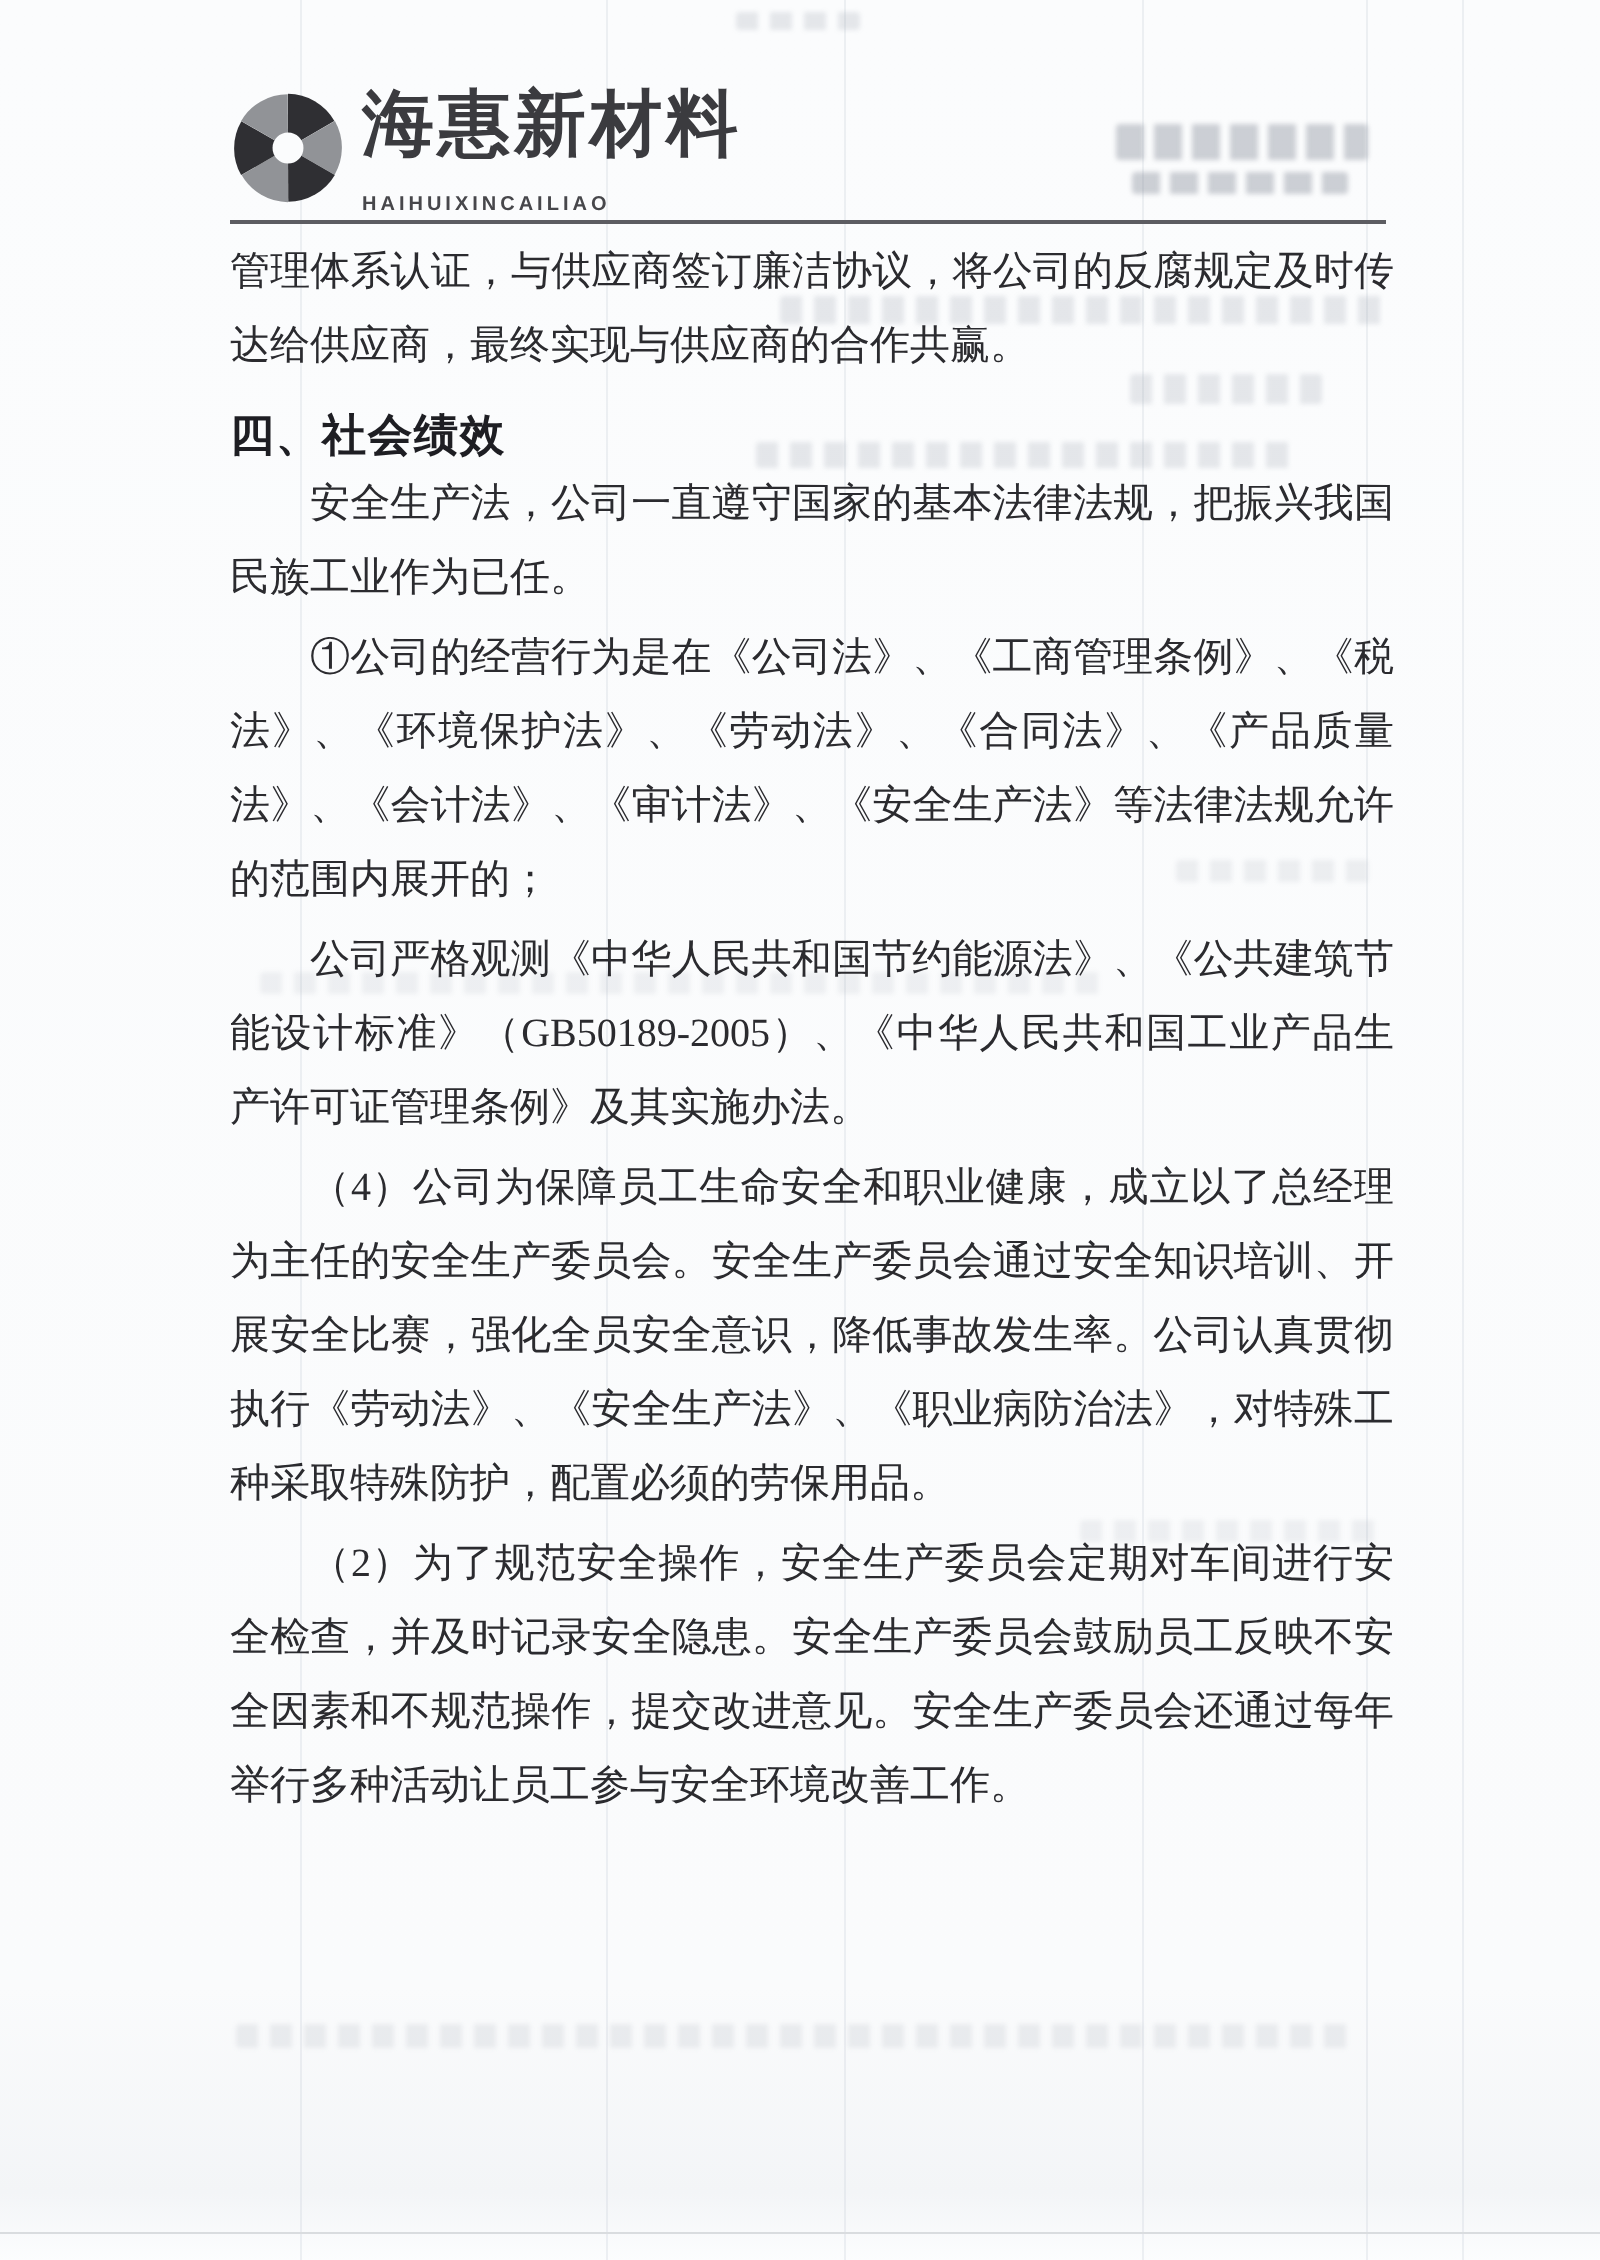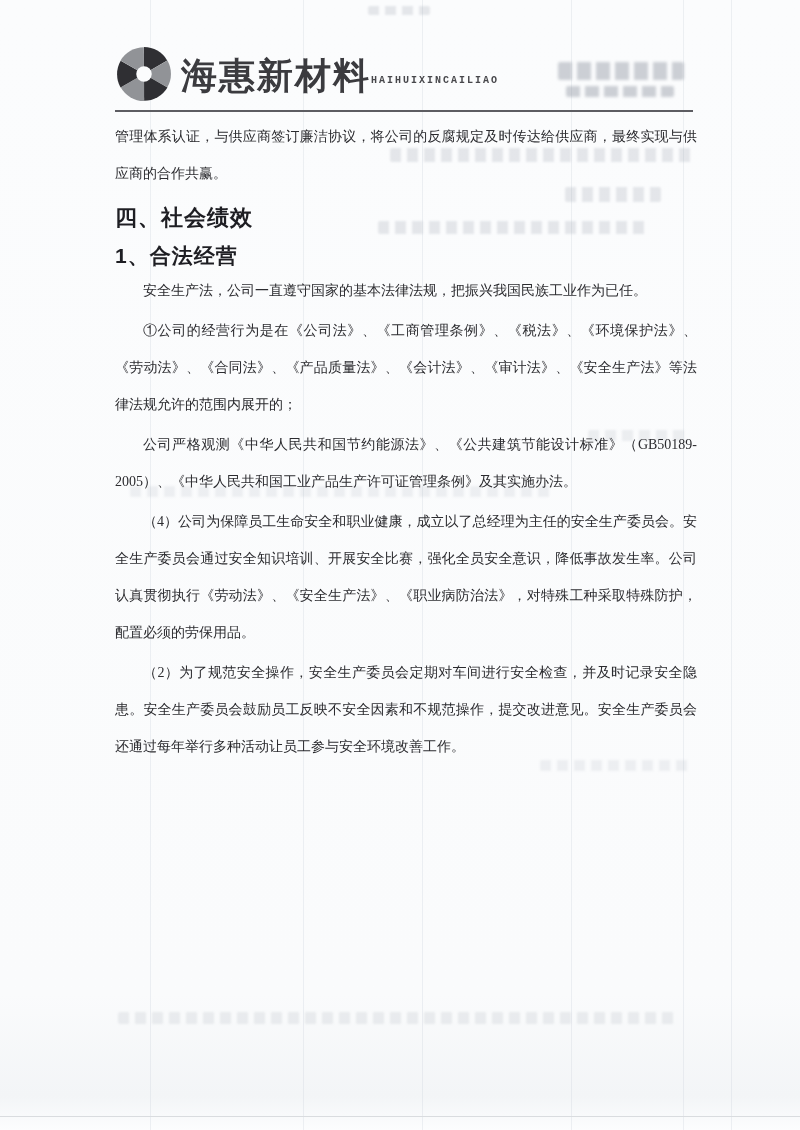--- a/index.html
+++ b/index.html
@@ -22,33 +22,33 @@
     border-radius:2px;
   }
   .ghost.strong{
     background:repeating-linear-gradient(90deg, rgba(128,135,148,.7) 0 14px, transparent 14px 19px);
     opacity:.55;filter:blur(1.4px);
   }
   .content{
     position:absolute;left:115px;top:46px;width:582px;
   }
   .logo-row{display:flex;align-items:center;gap:8px;height:60px;}
-  .logo-text-block{display:flex;flex-direction:row;line-height:1;}
+  .logo-text-block{display:flex;flex-direction:column;line-height:1;}
   .logo-cn{
     font-family:"Liberation Sans", sans-serif;
     font-weight:800;font-size:36px;letter-spacing:2px;color:#3b3b3f;
   }
   .logo-en{
-    font-family:Liberation Mono, monospace;
+    font-family:Liberation Sans, sans-serif;
     font-weight:700;font-size:10px;letter-spacing:2px;color:#47474b;margin-top:18px;
   }
   .rule{border:0;border-top:2px solid #5d5d62;margin:4px 0 0 0;width:578px;}
   p.body{
     margin:3px 0 0 0;
-    font-size:14px;line-height:37px;color:#2b2b2f;
+    font-size:20px;line-height:37px;color:#2b2b2f;
     text-align:justify;
   }
   p.body.indent{text-indent:2em;}
   h2.sec{
     font-family:"Liberation Sans", sans-serif;
     font-size:22px;font-weight:700;color:#1e1e23;
     margin:13px 0 2px 0;line-height:1.2;letter-spacing:1px;
   }
   h3.sub{
     font-family:"Liberation Sans", sans-serif;
@@ -101,21 +101,20 @@
         <span class="logo-en">HAIHUIXINCAILIAO</span>
       </span>
     </div>
 
     <hr class="rule">
 
     <p class="body" style="margin-top:6px">管理体系认证，与供应商签订廉洁协议，将公司的反腐规定及时传达给供应商，最终实现与供应商的合作共赢。</p>
 
     <h2 class="sec">四、社会绩效</h2>
 
-    <h3 class="sub">1、合法经营</h3>
 
     <p class="body indent">安全生产法，公司一直遵守国家的基本法律法规，把振兴我国民族工业作为已任。</p>
     <p class="body indent">①公司的经营行为是在《公司法》、《工商管理条例》、《税法》、《环境保护法》、《劳动法》、《合同法》、《产品质量法》、《会计法》、《审计法》、《安全生产法》等法律法规允许的范围内展开的；</p>
     <p class="body indent">公司严格观测《中华人民共和国节约能源法》、《公共建筑节能设计标准》（GB50189-2005）、《中华人民共和国工业产品生产许可证管理条例》及其实施办法。</p>
 
 
     <p class="body indent">（4）公司为保障员工生命安全和职业健康，成立以了总经理为主任的安全生产委员会。安全生产委员会通过安全知识培训、开展安全比赛，强化全员安全意识，降低事故发生率。公司认真贯彻执行《劳动法》、《安全生产法》、《职业病防治法》，对特殊工种采取特殊防护，配置必须的劳保用品。</p>
     <p class="body indent">（2）为了规范安全操作，安全生产委员会定期对车间进行安全检查，并及时记录安全隐患。安全生产委员会鼓励员工反映不安全因素和不规范操作，提交改进意见。安全生产委员会还通过每年举行多种活动让员工参与安全环境改善工作。</p>
 
   </div>

